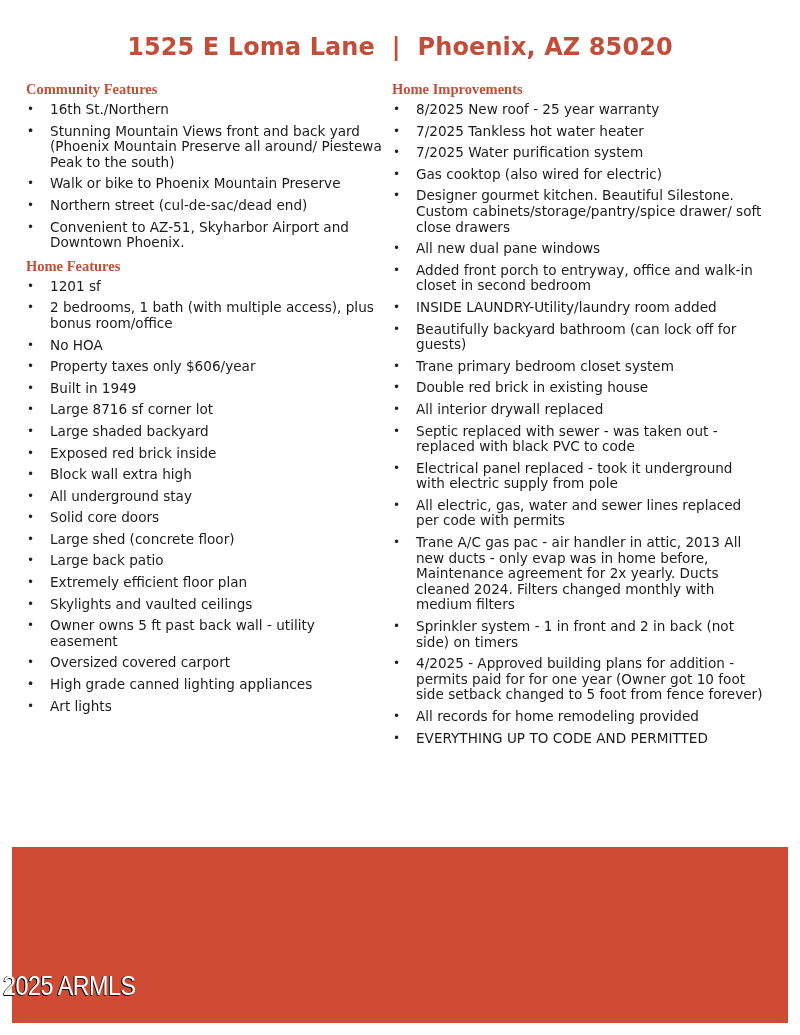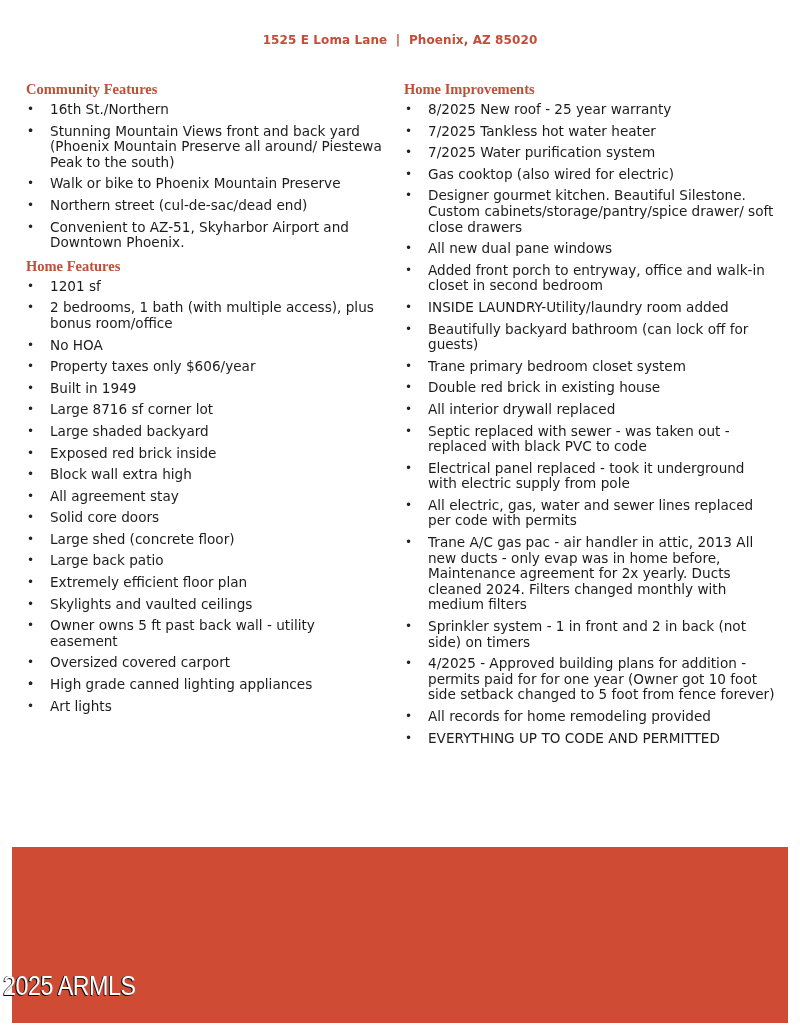--- a/index.html
+++ b/index.html
@@ -15,30 +15,30 @@
       color: #1a1a1a;
     }
     .title {
       position: absolute;
       top: 33px;
       left: 0;
       width: 800px;
       text-align: center;
       font-family: "DejaVu Sans", sans-serif;
       font-weight: bold;
-      font-size: 12px;
+      font-size: 24px;
       color: #c24e3a;
       letter-spacing: 0.1px;
     }
     .col {
       position: absolute;
       top: 80px;
     }
     .col-left { left: 26px; width: 360px; }
-    .col-right { left: 404px; width: 372px; }
+    .col-right { left: 392px; width: 372px; }
     .section-heading {
       font-family: Liberation Serif, serif;
       font-weight: bold;
       font-size: 14.5px;
       color: #c24e3a;
       line-height: 18px;
       margin-bottom: 4px;
     }
     .section + .section { margin-top: 4px; }
     ul.bullets {
@@ -103,21 +103,21 @@
     <ul class="bullets">
         <li><span class="dot">•</span><span>1201 sf</span></li>
         <li><span class="dot">•</span><span>2 bedrooms, 1 bath (with multiple access), plus bonus room/office</span></li>
         <li><span class="dot">•</span><span>No HOA</span></li>
         <li><span class="dot">•</span><span>Property taxes only $606/year</span></li>
         <li><span class="dot">•</span><span>Built in 1949</span></li>
         <li><span class="dot">•</span><span>Large 8716 sf corner lot</span></li>
         <li><span class="dot">•</span><span>Large shaded backyard</span></li>
         <li><span class="dot">•</span><span>Exposed red brick inside</span></li>
         <li><span class="dot">•</span><span>Block wall extra high</span></li>
-        <li><span class="dot">•</span><span>All agreement stay</span></li>
+        <li><span class="dot">•</span><span>All underground stay</span></li>
         <li><span class="dot">•</span><span>Solid core doors</span></li>
         <li><span class="dot">•</span><span>Large shed (concrete floor)</span></li>
         <li><span class="dot">•</span><span>Large back patio</span></li>
         <li><span class="dot">•</span><span>Extremely efficient floor plan</span></li>
         <li><span class="dot">•</span><span>Skylights and vaulted ceilings</span></li>
         <li><span class="dot">•</span><span>Owner owns 5 ft past back wall - utility easement</span></li>
         <li><span class="dot">•</span><span>Oversized covered carport</span></li>
         <li><span class="dot">•</span></li>
         <li><span class="dot">•</span><span>High grade canned lighting appliances</span></li>
         <li><span class="dot">•</span><span>Art lights</span></li>

